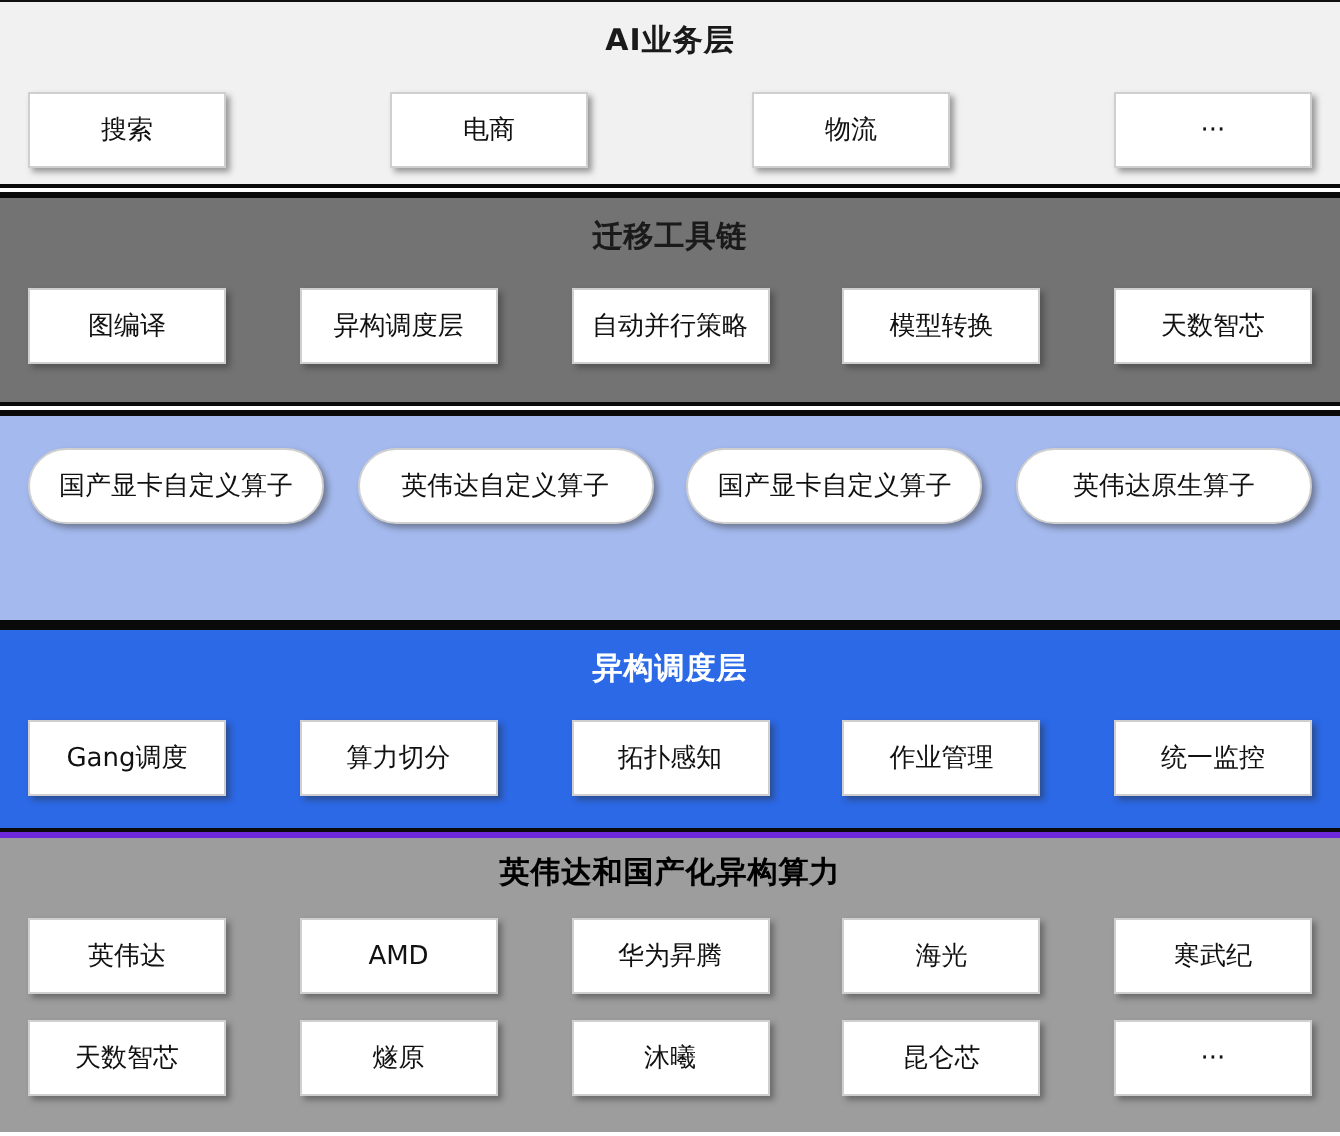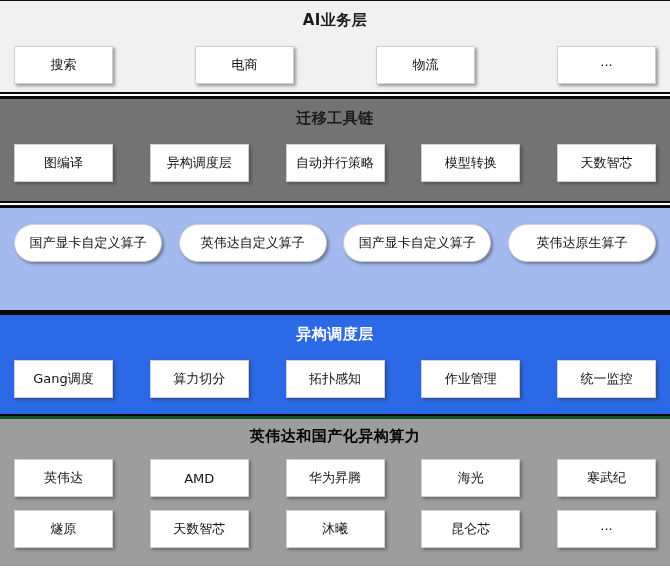--- a/index.html
+++ b/index.html
@@ -17,21 +17,21 @@
   .band {
     box-sizing: border-box;
     border-top: 3px solid #0a0a0a;
     border-bottom: 2px solid #0a0a0a;
     margin-bottom: 2px;
   }
   .band-0 { height: 94px;  border-top: 1px solid #111111; }
   .band-1 { height: 107px; }
   .band-2 { height: 107px; margin-bottom: 0; }
   .band-3 { height: 104px; margin-bottom: 0; border-bottom: 2px solid #0a0a0a; }
-  .band-4 { height: 150px; border-bottom: none; border-top: 3px solid #14532d; }
+  .band-4 { height: 150px; border-bottom: none; border-top: 3px solid #6d28d9; }
   .band-title {
     margin: 0;
     padding-top: 10px;
     text-align: center;
     font-size: 15px;
     font-weight: 600;
     color: #1a1a1a;
     letter-spacing: 0.5px;
   }
   .band-4 .band-title { font-weight: 700; padding-top: 8px; }
@@ -108,21 +108,21 @@
   <section class="band band-4" style="background: rgb(157, 157, 157);">
     <h2 class="band-title" style="color: rgb(0, 0, 0);">英伟达和国产化异构算力</h2>
     <div class="box-row">
         <div class="box">英伟达</div>
         <div class="box">AMD</div>
         <div class="box">华为昇腾</div>
         <div class="box">海光</div>
         <div class="box">寒武纪</div>
       </div>
     <div class="box-row">
+        <div class="box">天数智芯</div>
         <div class="box">燧原</div>
-        <div class="box">天数智芯</div>
         <div class="box">沐曦</div>
         <div class="box">昆仑芯</div>
         <div class="box">···</div>
       </div>
   </section>
 
 </div>
 
 </body></html>

